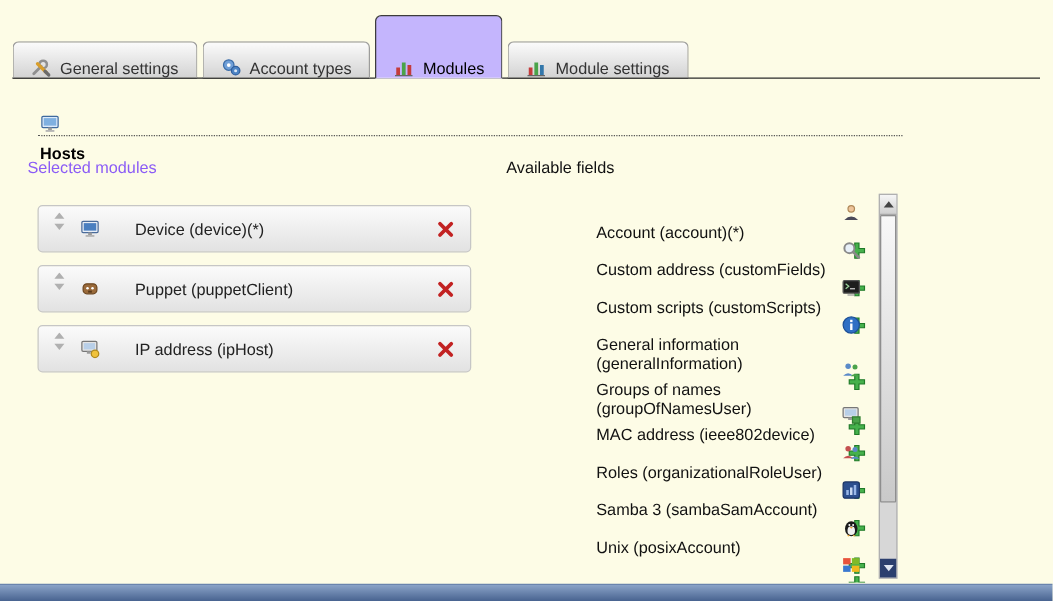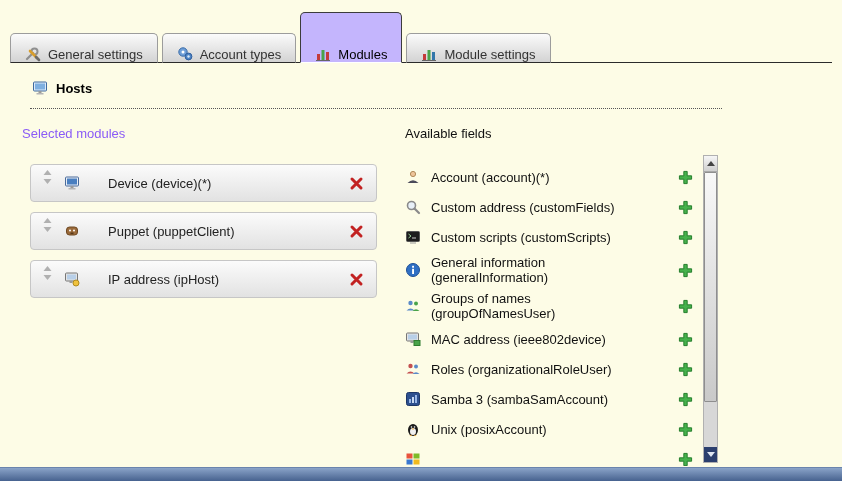--- a/index.html
+++ b/index.html
@@ -24,23 +24,23 @@
     color:#333;cursor:pointer;white-space:nowrap;
   }
   .tab.active{
     height:51px;background:#c4b5fd;
     border:1px solid #3c3c3c;border-bottom:1px solid #ffffff;
     color:#000;
   }
   .ticon{width:16px;height:16px;display:inline-flex;flex:none;}
   
   .section-head{
-    position:absolute;left:32px;top:80px;
-    display:flex;align-items:flex-end;gap:8px;
-    font-weight:bold;color:#000;
+    position:absolute;left:32px;top:91px;
+    display:flex;align-items:flex-start;gap:8px;
+    font-weight:bold;color:#000;flex-direction:column;
   }
   .dotline{
     position:absolute;left:30px;top:108px;width:692px;height:0;
     border-top:1px dotted #555;
   }
   .col-head-left{position:absolute;left:22px;top:126px;color:#8b5cf6;}
   .col-head-right{position:absolute;left:405px;top:126px;color:#111;}
   
   .selected-list{position:absolute;left:30px;top:164px;width:347px;}
   .srow{
@@ -48,21 +48,21 @@
     background:linear-gradient(#fbfbfb,#e2e2e2);
     border:1px solid #c6c6c6;border-radius:4px;
     display:flex;align-items:center;padding:0 12px;
   }
   .drag{align-self:flex-start;margin-top:5px;width:9px;flex:none;cursor:grab;display:inline-flex;}
   .sicon{margin-left:12px;width:16px;height:16px;flex:none;display:inline-flex;}
   .slabel{margin-left:28px;color:#222;}
   .del{margin-left:auto;width:15px;height:15px;flex:none;cursor:pointer;display:inline-flex;}
   
   .avail-list{position:absolute;left:405px;top:162px;width:294px;height:304px;overflow:hidden;}
-  .arow{display:flex;align-items:center;height:30px;}
+  .arow{display:flex;align-items:flex-end;height:30px;flex-direction:column;}
   .arow.two-line{height:36px;}
   .aicon{width:16px;height:16px;flex:none;margin-right:10px;display:inline-flex;}
   .alabel{width:222px;line-height:15px;color:#111;}
   .add{margin-left:auto;margin-right:6px;width:15px;height:15px;flex:none;cursor:pointer;display:inline-flex;}
   
   .scrollbar{
     position:absolute;left:703px;top:155px;width:15px;height:308px;
     background:#d7d7d7;border:1px solid #b0b0b0;box-sizing:border-box;
   }
   .sb-up{position:absolute;top:0;left:0;right:0;height:15px;

